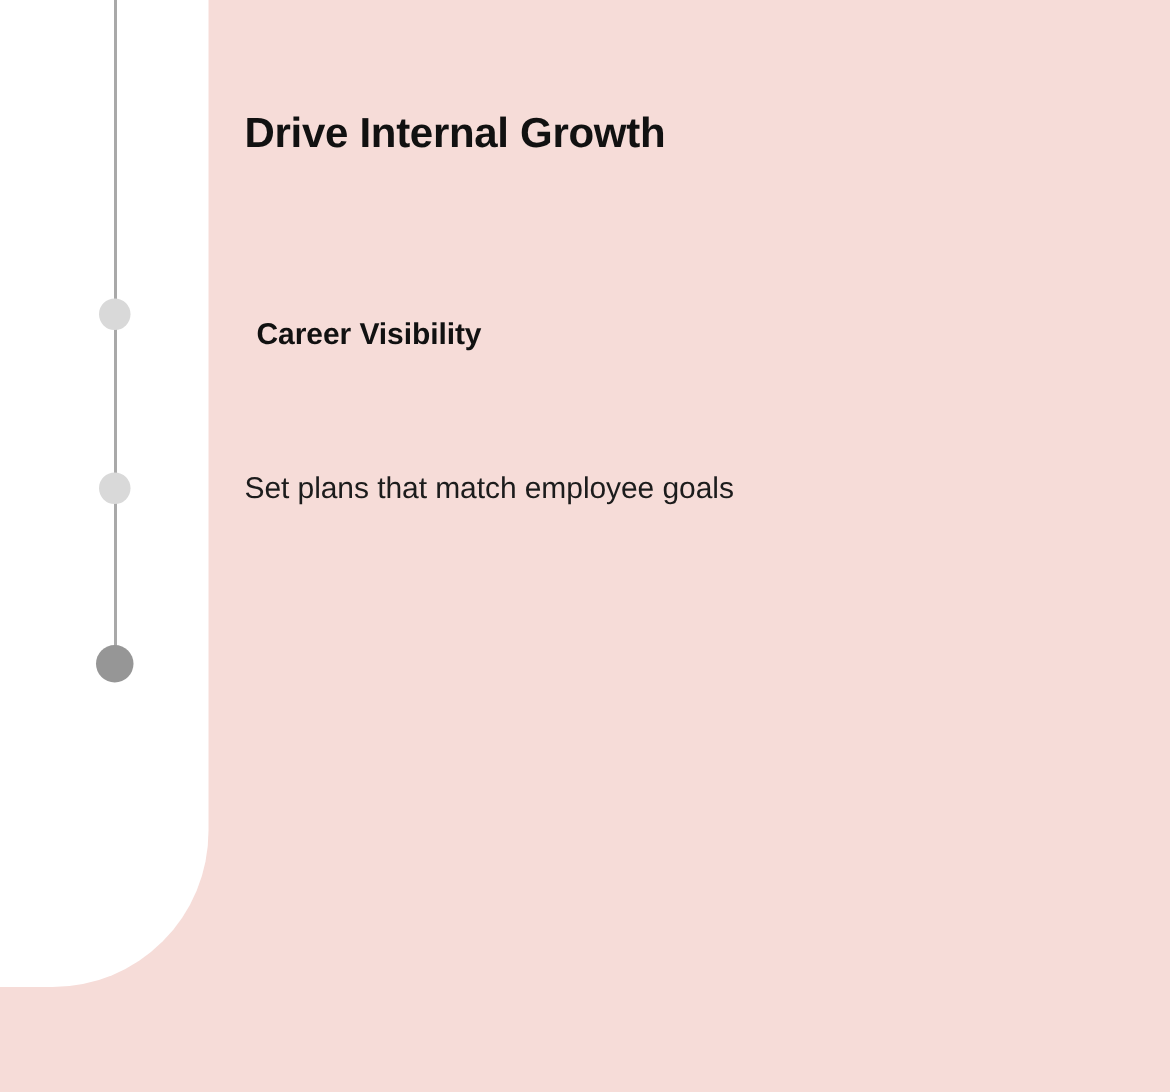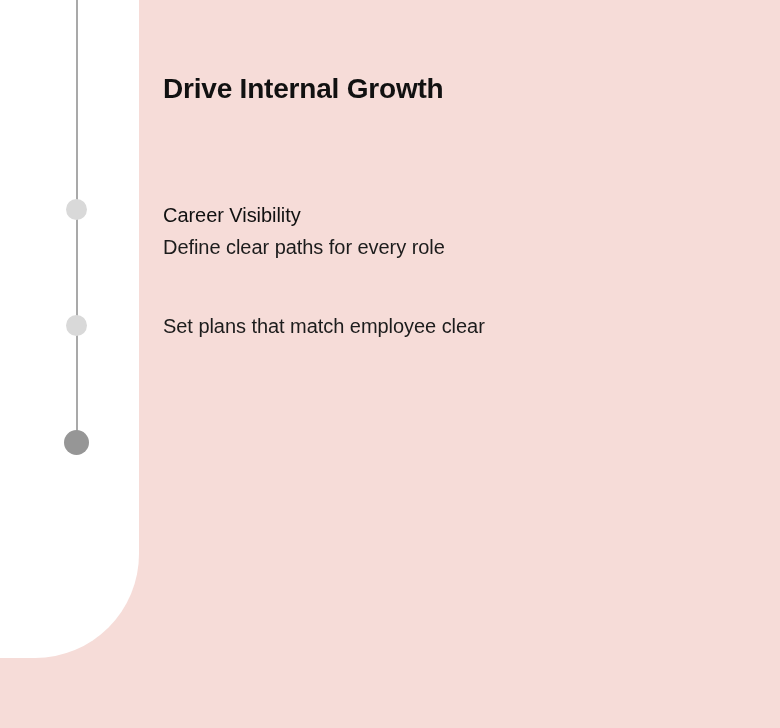--- a/index.html
+++ b/index.html
@@ -95,23 +95,23 @@
   .item {
     position: absolute;
     left: 0;
     width: 600px;
   }
   .item-1 { top: 200px; }
   .item-2 { top: 309px; }
   .item-3 { top: 418px; }
 
   .item-title {
-    margin: 0;
+    margin: 8px;
     font-size: 20px;
-    font-weight: normal;
+    font-weight: bold;
     color: #111111;
     line-height: 1.5;
     white-space: nowrap;
     letter-spacing: -0.05px;
   }
   .item-desc {
     margin: 0;
     font-size: 20px;
     font-weight: normal;
     color: #1c1c1c;
@@ -132,24 +132,23 @@
   <div class="node node-1" style="background: rgb(217, 217, 217);"></div>
   <div class="node node-2" style="background: rgb(217, 217, 217);"></div>
   <div class="node node-3" style="background: rgb(150, 150, 150);"></div>
 
   <div class="content">
 
     <h1 class="page-title" style="color: rgb(17, 17, 17);">Drive Internal Growth</h1>
 
     <div class="item item-1">
       <div class="item-title" style="color: rgb(17, 17, 17);">Career Visibility</div>
-      <div class="item-desc" style="color: rgb(28, 28, 28);">Define clear paths for every role</div>
     </div>
 
     <div class="item item-2">
-      <div class="item-desc" style="color: rgb(28, 28, 28);">Set plans that match employee clear</div>
+      <div class="item-desc" style="color: rgb(28, 28, 28);">Set plans that match employee goals</div>
     </div>
 
     <div class="item item-3">
     </div>
 
   </div>
 </div>
 
 </body></html>

